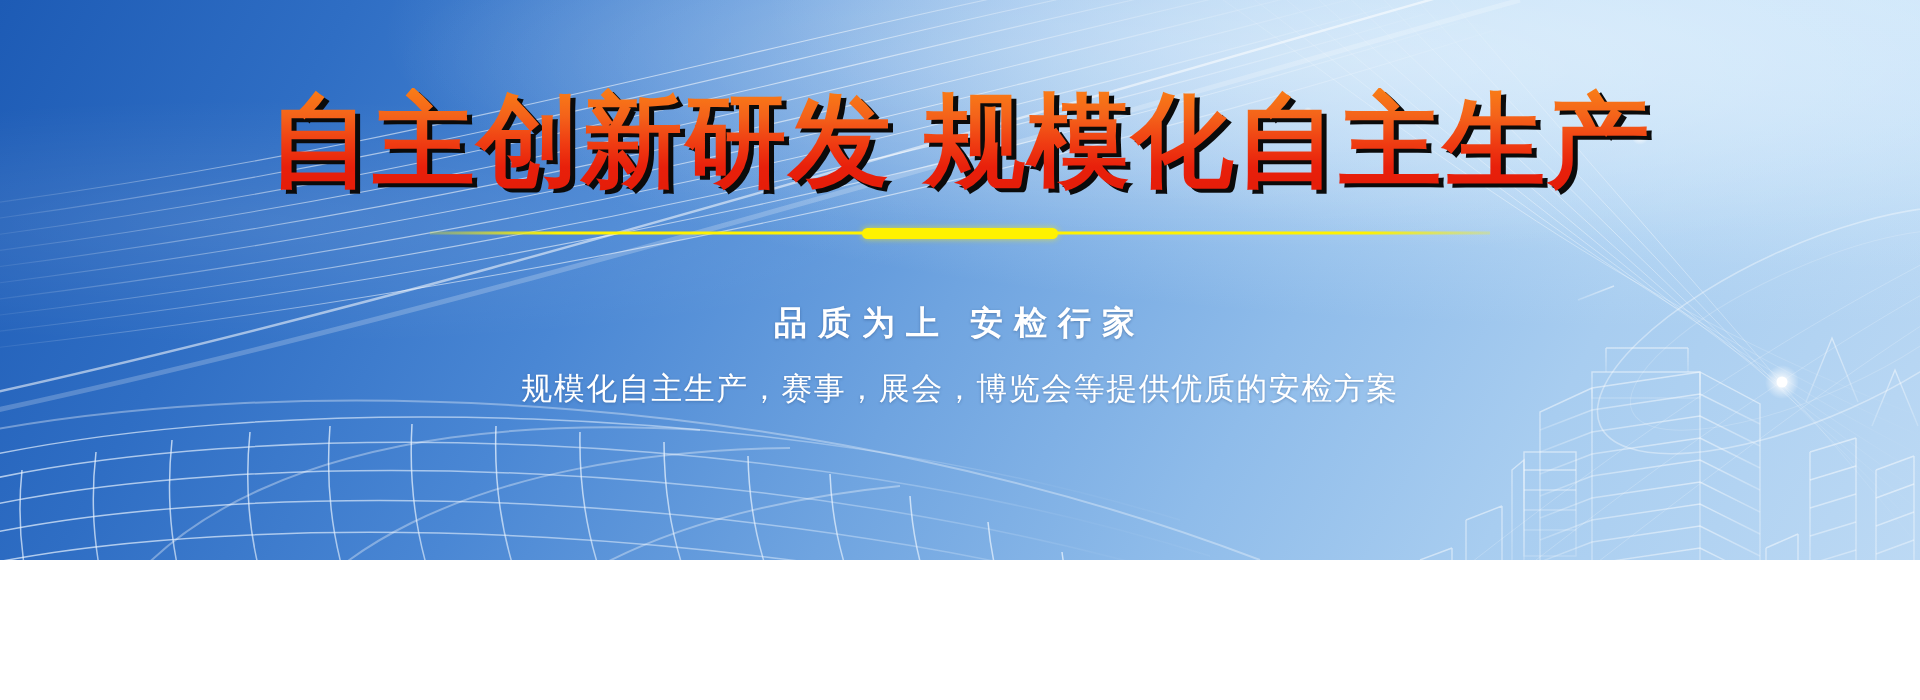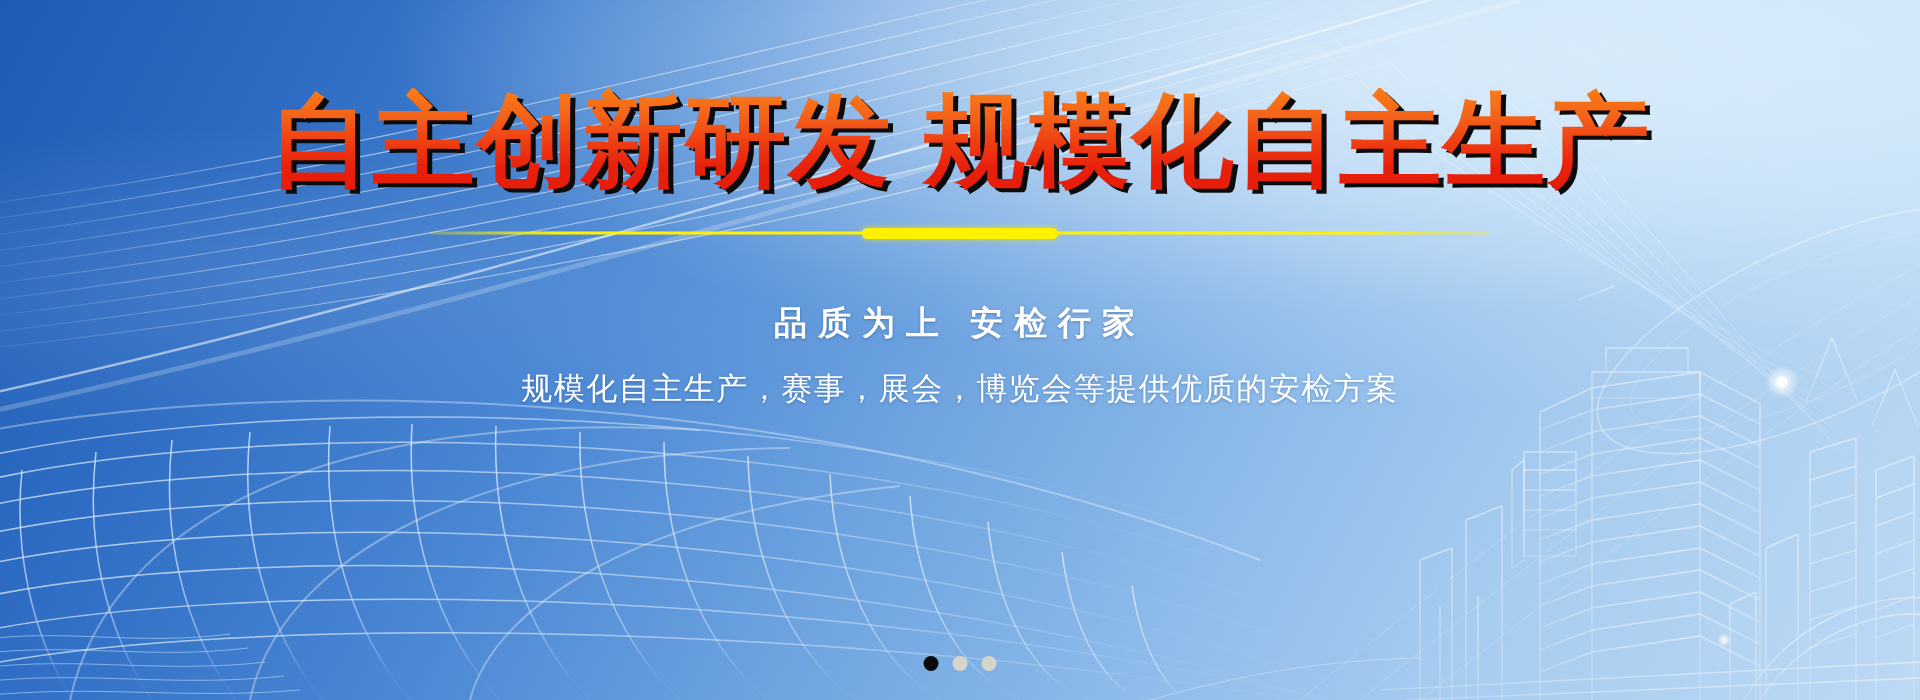--- a/index.html
+++ b/index.html
@@ -4,21 +4,21 @@
 <title>Banner</title>
 <style>
   * { margin:0; padding:0; box-sizing:border-box; }
   html, body {
     width:1920px; height:700px; overflow:hidden;
     font-family:"Liberation Sans", "DejaVu Sans", sans-serif;
   }
 
   
   #banner {
-    position:relative; width:1920px; height:700px; overflow:hidden;
+    position:relative; width:1920px; height:560px; overflow:hidden;
     background:
       radial-gradient(120% 95% at 86% 6%,  rgba(205,230,250,0.95) 0%, rgba(205,230,250,0) 55%),
       radial-gradient(100% 80% at 100% 0%, rgba(215,236,252,0.85) 0%, rgba(215,236,252,0) 60%),
       linear-gradient(118deg,
         #1d5bb5 0%,
         #2f6ec4 16%,
         #4a87d4 33%,
         #6fa4e0 50%,
         #8fbcea 66%,
         #a8cdf0 80%,

